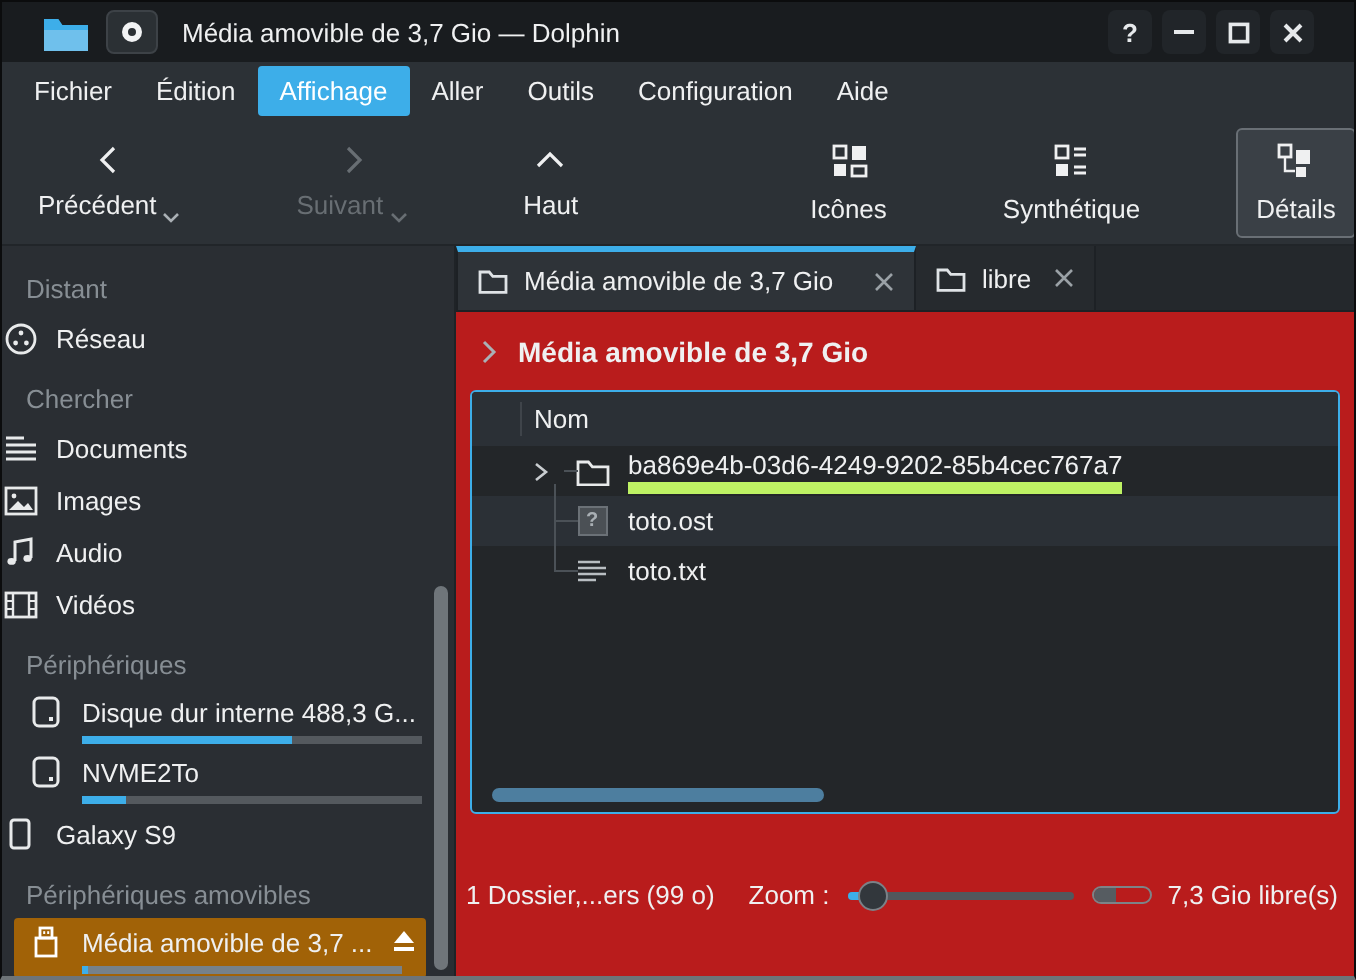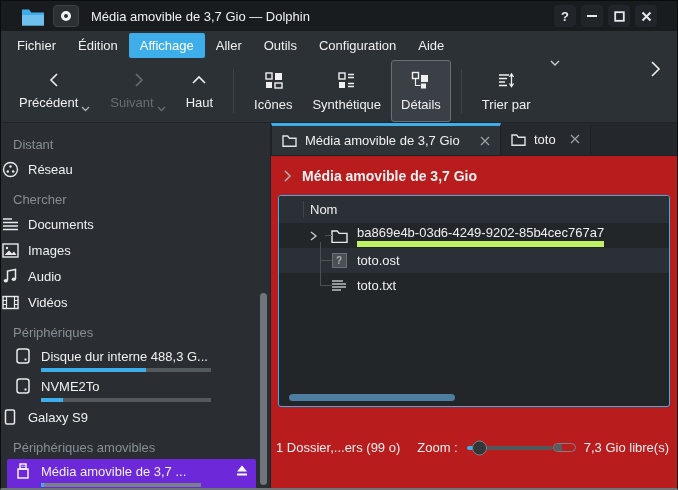--- a/index.html
+++ b/index.html
@@ -17,43 +17,43 @@
   .ring{width:10px;height:10px;border:3px solid #f2f3f4;border-radius:50%;}
   .win-title{margin-left:12px;white-space:nowrap;}
   .win-btns{margin-left:auto;display:flex;gap:5px;}
   .win-btn{width:22px;height:22px;border-radius:4px;background:#212529;display:flex;align-items:center;justify-content:center;color:#e6e9eb;font-weight:bold;font-size:13px;}
   .min-glyph{width:10px;height:2px;background:#e6e9eb;}
   
   .menubar{height:29px;flex:none;display:flex;align-items:center;padding:0 5px;background:#2c3136;}
   .menu-item{padding:5px 11px;border-radius:2px;white-space:nowrap;}
   .menu-item.active{background:#3daee9;color:#fff;}
   
-  .toolbar{height:63px;flex:none;display:flex;padding:0 8px;border-bottom:1px solid #212529;}
+  .toolbar{height:63px;flex:none;display:flex;align-items:center;padding:0 8px;border-bottom:1px solid #212529;gap:38px;}
   .tool-btn{display:flex;flex-direction:column;align-items:center;justify-content:center;gap:7px;padding:6px 9px;color:#eff0f1;border:1px solid transparent;border-radius:3px;}
   .tool-btn.disabled{color:#686e73;}
   .tool-btn.selected{background:#3a4046;border-color:#696f75;}
   .lbl-row{display:flex;align-items:flex-end;gap:3px;white-space:nowrap;}
   .caret-low{margin-bottom:-2px;}
   .tb-sep{width:1px;align-self:stretch;margin:9px 10px;background:#3e4449;}
   .sort-caret{margin-left:10px;color:#c9cdd0;}
   .overflow-btn{margin-left:auto;margin-right:8px;color:#eff0f1;}
   
   .body{flex:1;display:flex;min-height:0;}
   
-  .sidebar{width:270px;flex:none;background:#2a2e33;border-right:1px solid #1f2327;padding-top:10px;position:relative;overflow:hidden;}
+  .sidebar{width:227px;flex:none;background:#2a2e33;border-right:1px solid #1f2327;padding-top:10px;position:relative;overflow:hidden;}
   .side-title{color:#878e94;padding:4px 0 4px 12px;white-space:nowrap;}
   .side-section{margin-top:6px;}
   .side-section:first-child{margin-top:0;}
   .side-item{display:flex;align-items:center;height:26px;gap:9px;white-space:nowrap;}
   .s-icon{width:18px;flex:none;display:flex;justify-content:center;}
   .side-device{padding:3px 0 2px 13px;}
   .dev-row{display:flex;align-items:center;gap:9px;height:18px;white-space:nowrap;}
   .dev-bar{margin-left:27px;margin-top:3px;width:170px;height:4px;background:#54595e;position:relative;overflow:hidden;}
   .dev-fill{position:absolute;left:0;top:0;bottom:0;background:#3daee9;}
-  .side-device.selected{background:#6d28d9;margin:0 14px 0 6px;padding-left:7px;border-radius:2px;}
+  .side-device.selected{background:#a16207;margin:0 14px 0 6px;padding-left:7px;border-radius:2px;}
   .side-device.selected .dev-bar{background:#76818a;width:160px;}
   .eject{margin-left:auto;margin-right:7px;}
   .side-scrollbar{position:absolute;right:3px;top:170px;width:7px;height:192px;border-radius:4px;background:#6f757a;}
   
   .main{flex:1;display:flex;flex-direction:column;min-width:0;background:#b91c1c;}
   .tabbar{height:33px;flex:none;display:flex;background:#24282c;border-bottom:1px solid #1d2125;}
   .tab{display:flex;align-items:center;gap:8px;padding:0 10px;border-right:1px solid #1d2125;white-space:nowrap;}
   .tab.active{width:230px;background:#2e3338;border-top:3px solid #3daee9;border-left:1px solid #1d2125;}
   .tab.inactive{width:90px;background:#262a2e;}
   .tab-label{overflow:hidden;text-overflow:ellipsis;}
@@ -368,21 +368,21 @@
                 <path d="M1 1 L9 9 M9 1 L1 9" stroke="#9aa1a6" stroke-width="1.3"></path>
               </svg>
           </span>
         </div>
         <div class="tab inactive">
           <span>
             <svg width="15" height="13" viewBox="0 0 15 13">
                 <path d="M1 2 h4.6 l1.8 2.2 H14 v8 H1 Z" fill="none" stroke="#dfe3e6" stroke-width="1.4"></path>
               </svg>
           </span>
-          <span class="tab-label">toto</span>
+          <span class="tab-label">libre</span>
           <span class="tab-close">
             <svg width="10" height="10" viewBox="0 0 10 10">
                 <path d="M1 1 L9 9 M9 1 L1 9" stroke="#9aa1a6" stroke-width="1.3"></path>
               </svg>
           </span>
         </div>
       </div>
 
       <div class="breadcrumb">
         <svg width="9" height="14" viewBox="0 0 9 14">

